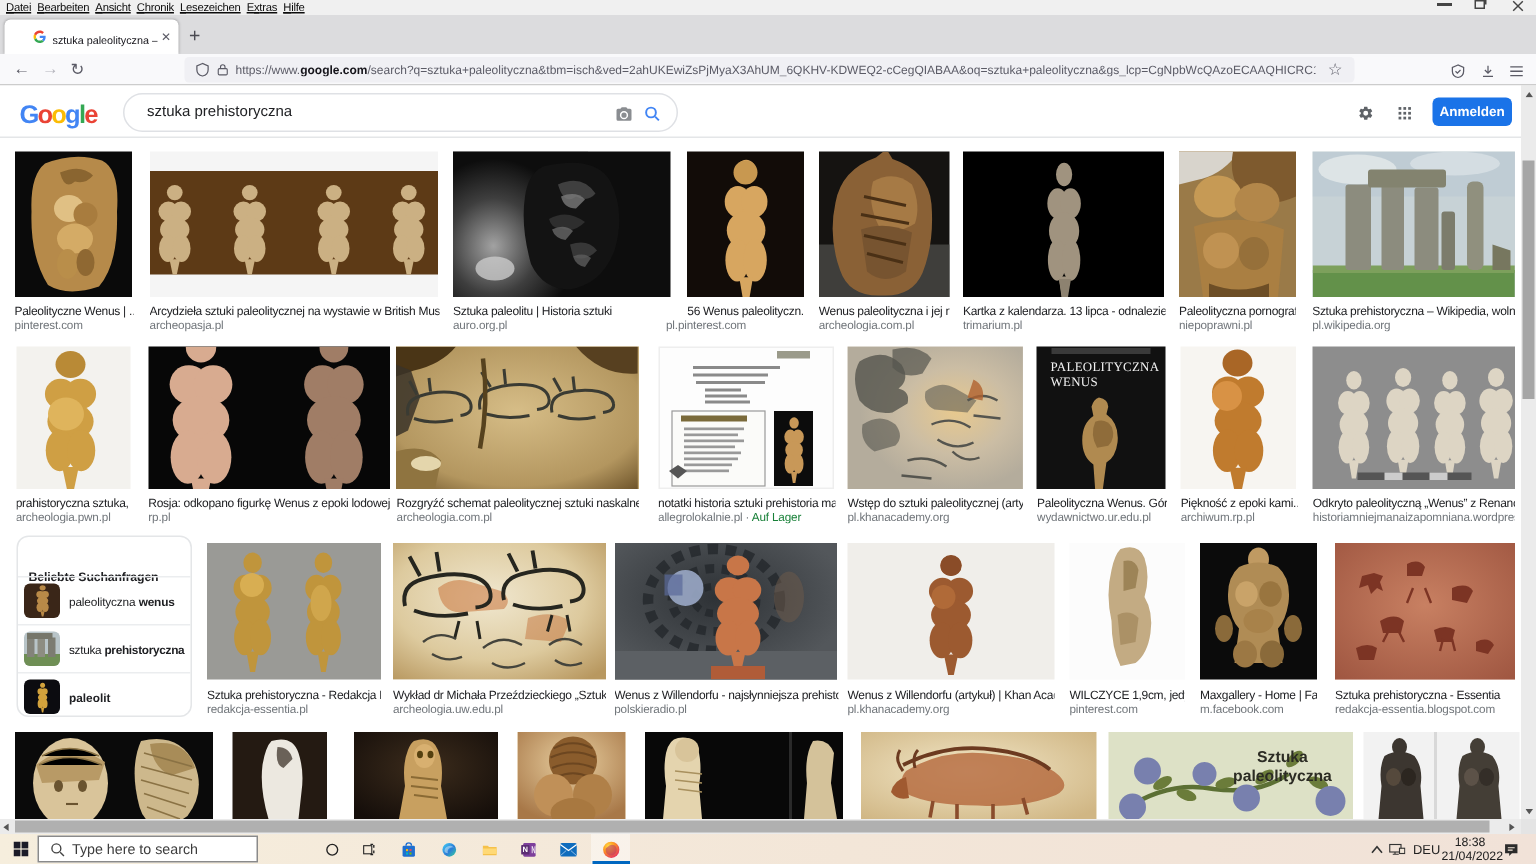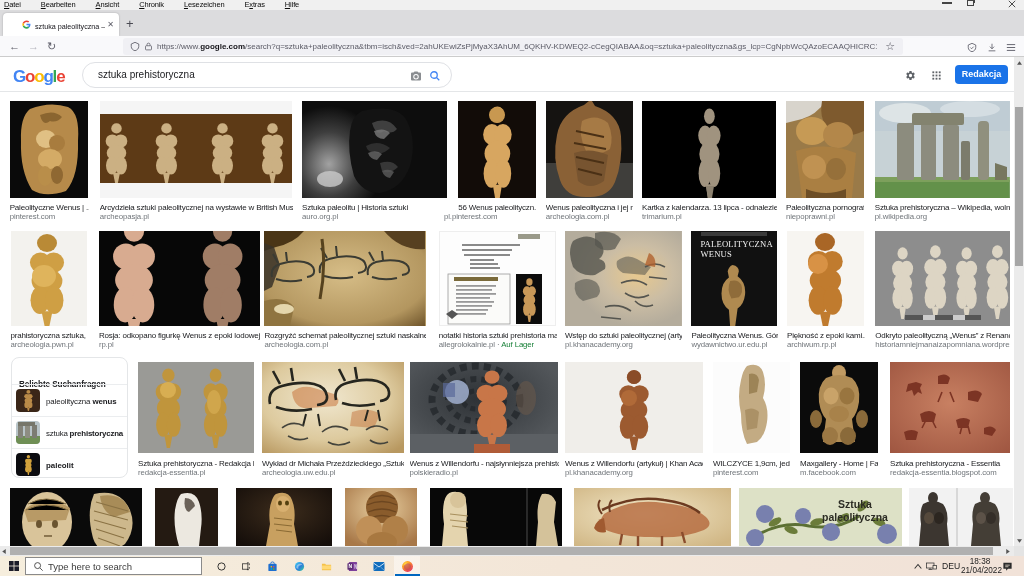--- a/index.html
+++ b/index.html
@@ -3,21 +3,21 @@
 <meta charset="utf-8">
 <style>
   * { margin:0; padding:0; box-sizing:border-box; }
   html,body { width:1024px; height:576px; overflow:hidden; }
   body { font-family:"Liberation Sans", sans-serif; }
   #screen { position:relative; width:1024px; height:576px; background:#fff; overflow:hidden; }
   .abs { position:absolute; }
 
   
   #menubar { left:0; top:0; width:1024px; height:10px; background:#f0f0f0; font-size:7.5px; color:#0c0c0c; letter-spacing:-0.15px; }
-  #menubar span { margin-right:20px; }
+  #menubar span { margin-right:4px;text-decoration:underline; }
   #menubar span u { text-decoration:underline; }
   #tabbar { left:0; top:10px; width:1024px; height:26px; background:#dcdcde; }
   #tab { position:absolute; left:3px; top:3px; width:116px; height:23px; background:#fff; border-radius:4px 4px 0 0; box-shadow:0 0 2px rgba(0,0,0,.25); font-size:8px; color:#15141a; }
   #tab .ttl { position:absolute; left:32px; top:8.5px; width:70px; white-space:nowrap; overflow:hidden; color:#15141a; font-size:7.2px; }
   #tab .x { position:absolute; right:5px; top:7px; color:#5b5b66; font-size:8px; }
   #newtab { position:absolute; left:126px; top:6px; font-size:13px; color:#4a4a52; }
   #navbar { left:0; top:36px; width:1024px; height:21px; background:#f9f9fb; border-bottom:1px solid #ccc; }
   .navic { position:absolute; top:4px; color:#5b5b66; font-size:11px; }
   #urlbar { position:absolute; left:123px; top:2px; width:780px; height:17px; background:#f0f0f4; border-radius:3px; }
   #urlbar .url { position:absolute; left:34px; top:4px; width:720px; font-size:8px; color:#5b5b66; white-space:nowrap; overflow:hidden; }
@@ -36,21 +36,21 @@
   .dom { position:absolute; font-size:7.8px; letter-spacing:-0.1px; color:#70757a; white-space:nowrap; overflow:hidden; }
 
   
   #vscroll { left:1014px; top:57px; width:10px; height:489px; background:#ebebeb; }
   #vthumb { position:absolute; left:1px; top:50px; width:8px; height:159px; background:#a6a6a6; }
   #hscroll { left:0; top:546px; width:1014px; height:10px; background:#ebebeb; }
   #hthumb { position:absolute; left:10px; top:1px; width:983px; height:8px; background:#b0b0b0; }
 
   
   #taskbar { left:0; top:556px; width:1024px; height:20px; background:linear-gradient(90deg,#f6eedd,#f3e6d8 55%,#f1e2d8); }
-  #tsearch { position:absolute; left:25px; top:1px; width:177px; height:18px; background:#fff; border:1px solid #8a8a8a; font-size:9.5px; color:#3c3c3c; }
+  #tsearch { position:absolute; left:25px; top:1px; width:147px; height:18px; background:#fff; border:1px solid #8a8a8a; font-size:9.5px; color:#3c3c3c; }
 </style>
 </head>
 <body>
 <div id="screen">
   <div id="menubar" class="abs"><span style="margin-left:4px"><u>D</u>atei</span><span><u>B</u>earbeiten</span><span><u>A</u>nsicht</span><span><u>C</u>hronik</span><span><u>L</u>esezeichen</span><span>E<u>x</u>tras</span><span><u>H</u>ilfe</span>
   <span style="position:absolute;right:52px;top:2px;width:10px;height:1.5px;background:#444;display:inline-block"></span>
   <span style="position:absolute;right:30px;top:0px;width:7px;height:6px;border:1.2px solid #444;display:inline-block"></span>
   <span style="position:absolute;right:29px;top:-2px;width:5px;height:5px;border:1.2px solid #444;border-left:none;border-bottom:none;display:inline-block"></span>
   <svg style="position:absolute;right:8px;top:0px" width="8" height="8" viewBox="0 0 10 10" stroke="#444" stroke-width="1.2">
         <path d="M1 1 L9 9 M9 1 L1 9"></path>
@@ -118,21 +118,21 @@
           <rect x="10" y="3" width="4" height="4"></rect>
           <rect x="17" y="3" width="4" height="4"></rect>
           <rect x="3" y="10" width="4" height="4"></rect>
           <rect x="10" y="10" width="4" height="4"></rect>
           <rect x="17" y="10" width="4" height="4"></rect>
           <rect x="3" y="17" width="4" height="4"></rect>
           <rect x="10" y="17" width="4" height="4"></rect>
           <rect x="17" y="17" width="4" height="4"></rect>
         </g>
       </svg>
-    <div id="anmelden">Redakcja</div>
+    <div id="anmelden">Anmelden</div>
   </div>
 
   <svg width="0" height="0" style="position:absolute">
       <defs>
     <g id="venus">
       <ellipse cx="20" cy="9" rx="7.5" ry="8.5"></ellipse>
       <ellipse cx="14" cy="30" rx="9.5" ry="11"></ellipse>
       <ellipse cx="26" cy="30" rx="9.5" ry="11"></ellipse>
       <ellipse cx="20" cy="50" rx="14" ry="13.5"></ellipse>
       <ellipse cx="13.5" cy="71" rx="8.5" ry="15"></ellipse>

